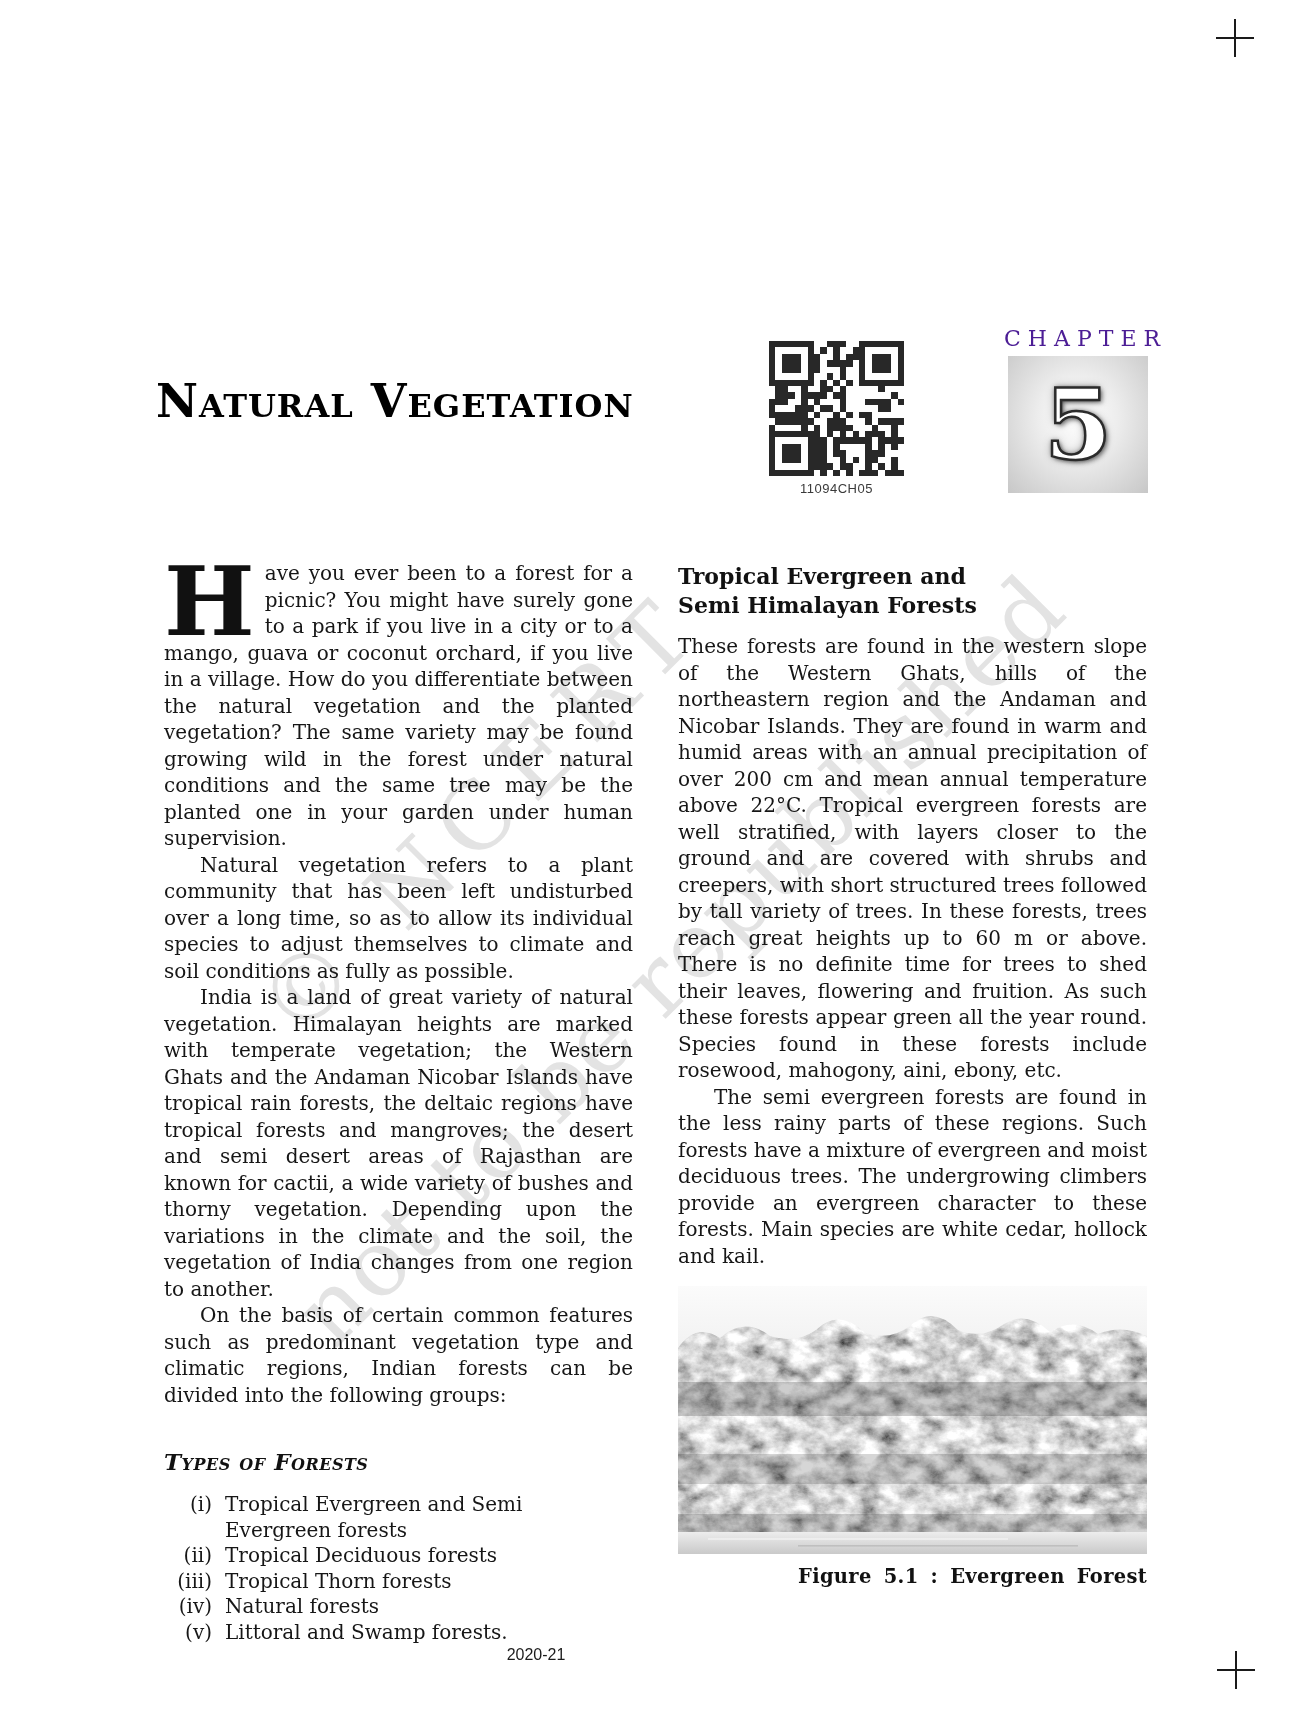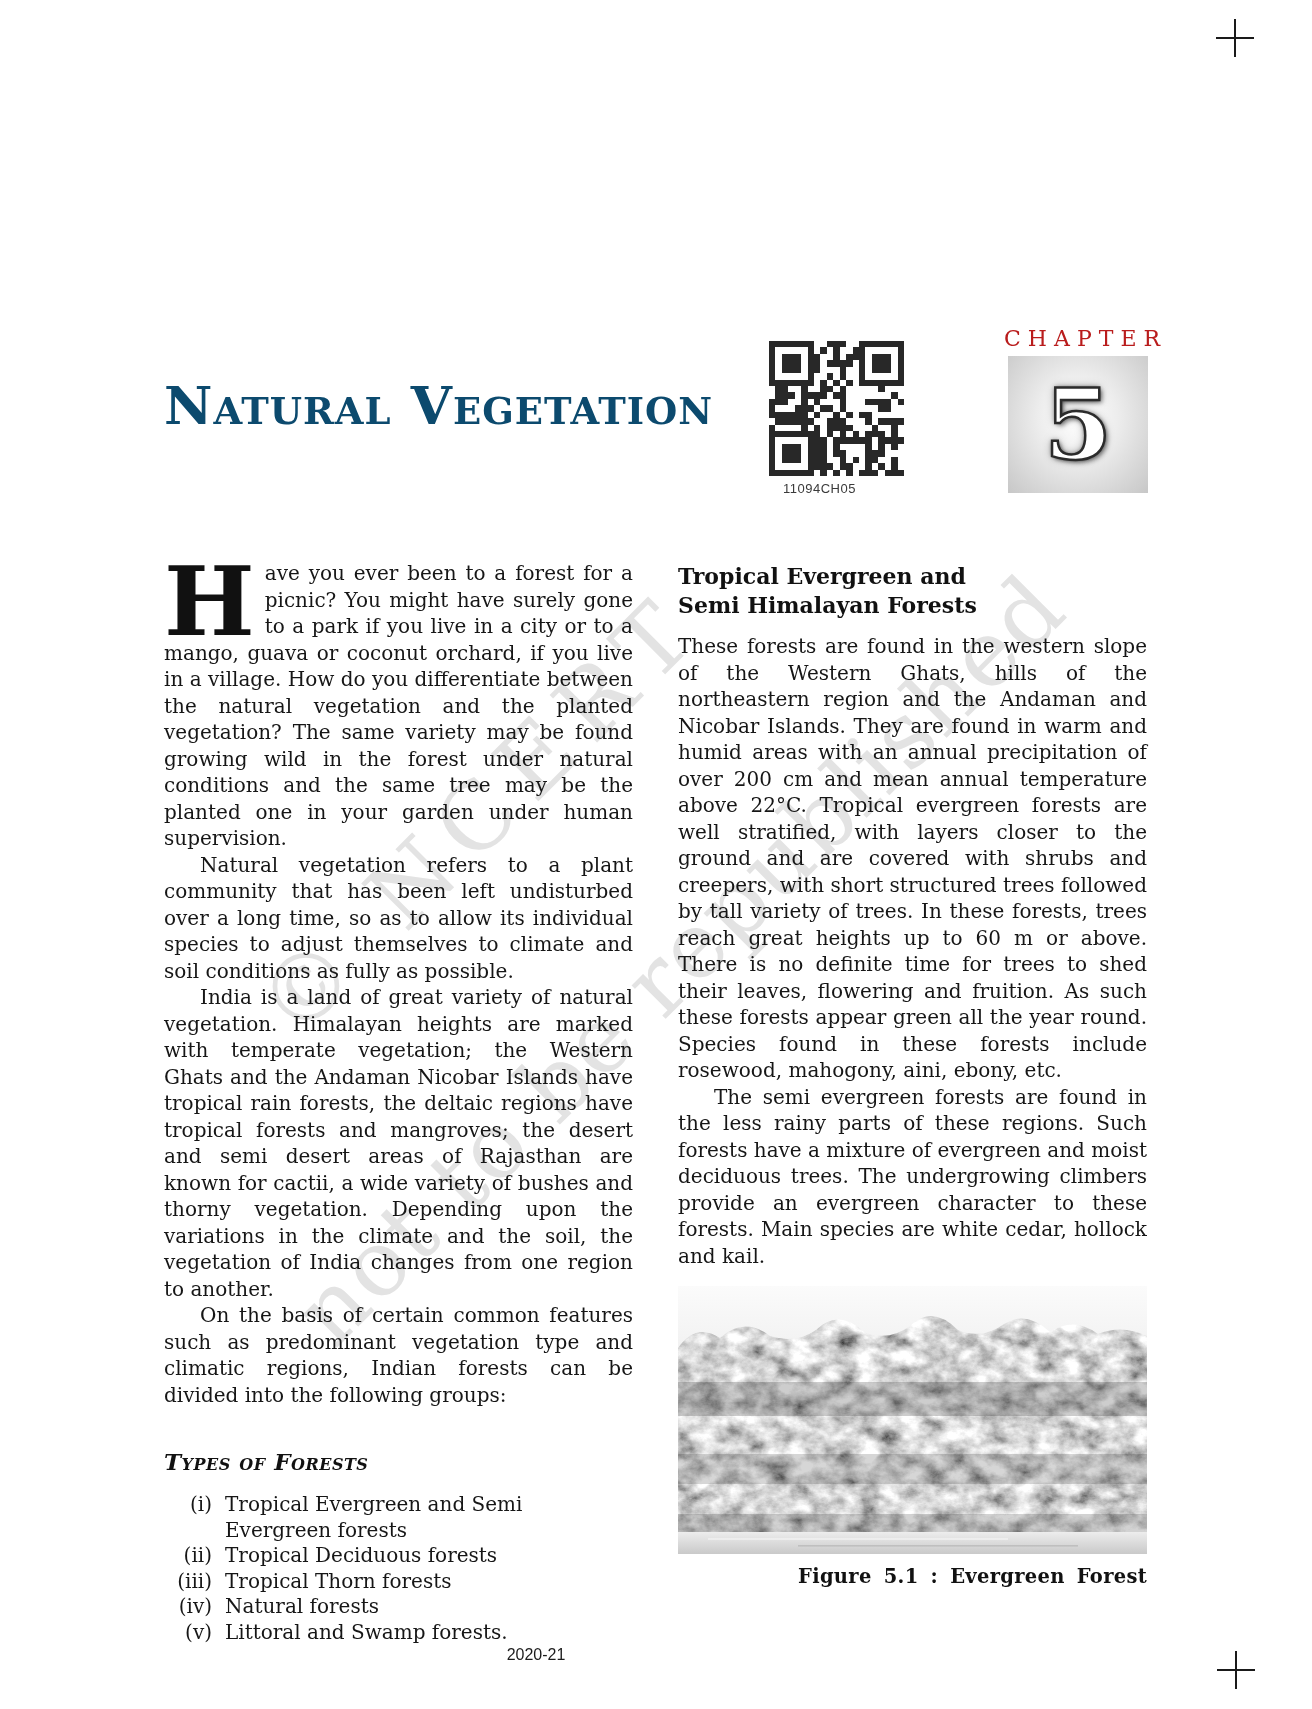--- a/index.html
+++ b/index.html
@@ -25,36 +25,36 @@
   .wm2{left:680px;top:960px;font-size:92px;letter-spacing:2px;
        transform:translate(-50%,-50%) rotate(-45deg);}
   
   .crop{position:absolute;width:38px;height:38px;z-index:3;}
   .crop .h{position:absolute;left:0;top:18px;width:38px;height:1.6px;background:#1a1a1a;}
   .crop .v{position:absolute;left:18px;top:0;width:1.6px;height:38px;background:#1a1a1a;}
   .crop-tr{left:1216px;top:19px;}
   .crop-br{left:1217px;top:1651px;}
   
   .chapter-title{
-    position:absolute;left:164px;top:374px;z-index:2;
-    font-size:53px;font-weight:700;font-variant:small-caps;
-    letter-spacing:1px;color:#0c4a6e;
+    position:absolute;left:156px;top:374px;z-index:2;
+    font-size:46px;font-weight:700;font-variant:small-caps;
+    letter-spacing:1px;color:#000000;
   }
   .qr{position:absolute;left:769px;top:341px;width:135px;height:135px;z-index:2;
       display:grid;grid-template-columns:repeat(21,1fr);grid-template-rows:repeat(21,1fr);
       background:#ffffff;}
   .qr .d{background:#282828;}
   .qr-caption{
-    position:absolute;left:752px;top:481px;width:135px;z-index:2;
+    position:absolute;left:769px;top:481px;width:135px;z-index:2;
     text-align:center;font-family:"Liberation Sans", sans-serif;
     font-size:13px;color:#3a3a3a;letter-spacing:0.5px;
   }
   .chapter-label{
     position:absolute;left:1004px;top:326px;width:148px;z-index:2;
-    text-align:right;font-size:22px;letter-spacing:7px;color:#b91c1c;
+    text-align:right;font-size:22px;letter-spacing:7px;color:#4c1d95;
     font-family:"DejaVu Serif", serif;
   }
   .chapter-box{
     position:absolute;left:1008px;top:356px;width:140px;height:137px;z-index:2;
     background:radial-gradient(ellipse at 50% 45%, #ffffff 0%, #ededed 40%, #c7c7c7 100%);
     display:flex;align-items:center;justify-content:center;
   }
   .chapter-number{
     font-size:98px;font-weight:700;line-height:1;
     color:#ffffff;

